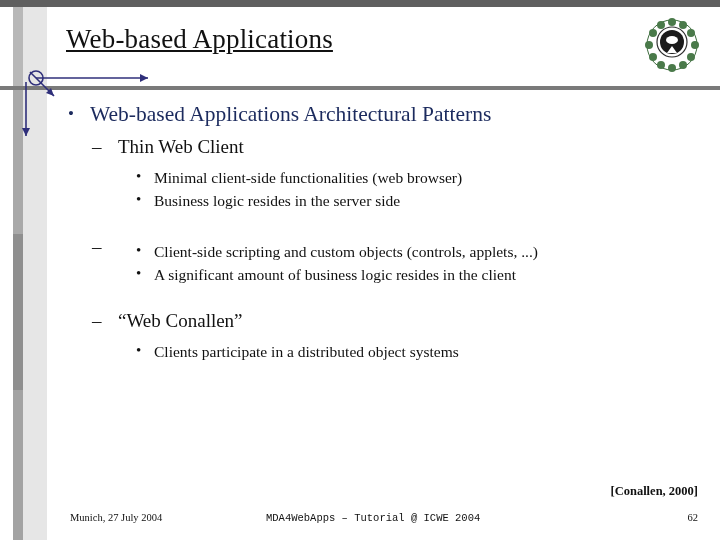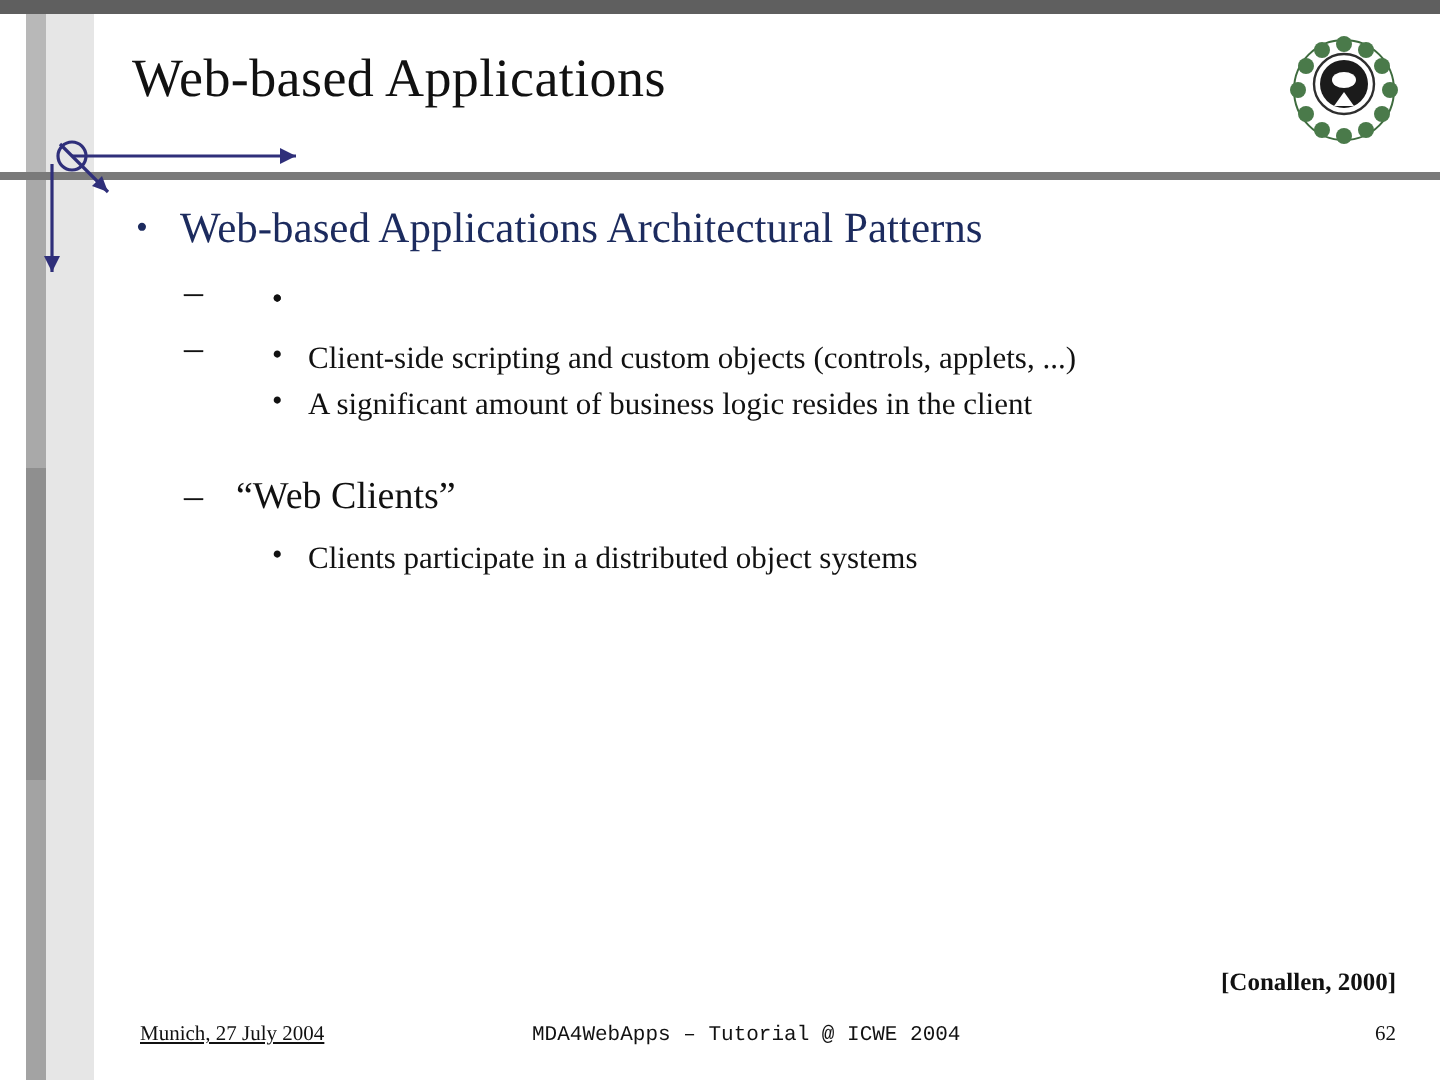--- a/index.html
+++ b/index.html
@@ -77,20 +77,21 @@
 
   
   .slide-title {
     position: absolute;
     left: 66px;
     top: 24px;
     font-size: 27px;
     color: #111111;
     letter-spacing: 0.2px;
     white-space: nowrap;
+    text-decoration: underline;
   }
 
   
   .arrows {
     position: absolute;
     left: 0;
     top: 30px;
     width: 200px;
     height: 140px;
     pointer-events: none;
@@ -186,21 +187,20 @@
     width: 720px;
     height: 20px;
   }
   .footer-left {
     position: absolute;
     left: 70px;
     top: 0;
     font-size: 10.5px;
     color: #111111;
     white-space: nowrap;
-    text-decoration: underline;
   }
   .footer-center {
     position: absolute;
     left: 266px;
     top: 0;
     font-size: 10.5px;
     color: #111111;
     white-space: nowrap;
     font-family: Liberation Mono, monospace;
   }
@@ -264,27 +264,30 @@
 
   <div class="lvl1">
     <span class="bullet">•</span>
     <span>Web-based Applications Architectural Patterns</span>
   </div>
 
   <div class="gap-sm"></div>
 
   <div class="lvl2">
     <span class="dash">–</span>
+    <span>Thin Web Client</span>
   </div>
   <div class="gap-sm"></div>
   <div class="lvl3">
     <span class="bullet">•</span>
-  </div>
-  <div class="lvl3">
-    <span class="bullet">•</span>
+    <span>Minimal client-side functionalities (web browser)</span>
+  </div>
+  <div class="lvl3">
+    <span class="bullet">•</span>
+    <span>Business logic resides in the server side</span>
   </div>
 
   <div class="gap-lg"></div>
 
   <div class="lvl2">
     <span class="dash">–</span>
   </div>
   <div class="gap-sm"></div>
   <div class="lvl3">
     <span class="bullet">•</span>
@@ -292,21 +295,21 @@
   </div>
   <div class="lvl3">
     <span class="bullet">•</span>
     <span>A significant amount of business logic resides in the client</span>
   </div>
 
   <div class="gap-lg"></div>
 
   <div class="lvl2">
     <span class="dash">–</span>
-    <span>“Web Clients”</span>
+    <span>“Web Conallen”</span>
   </div>
   <div class="gap-sm"></div>
   <div class="lvl3">
     <span class="bullet">•</span>
     <span>Clients participate in a distributed object systems</span>
   </div>
 
 </div>
 
 <div class="citation">[Conallen, 2000]</div>

